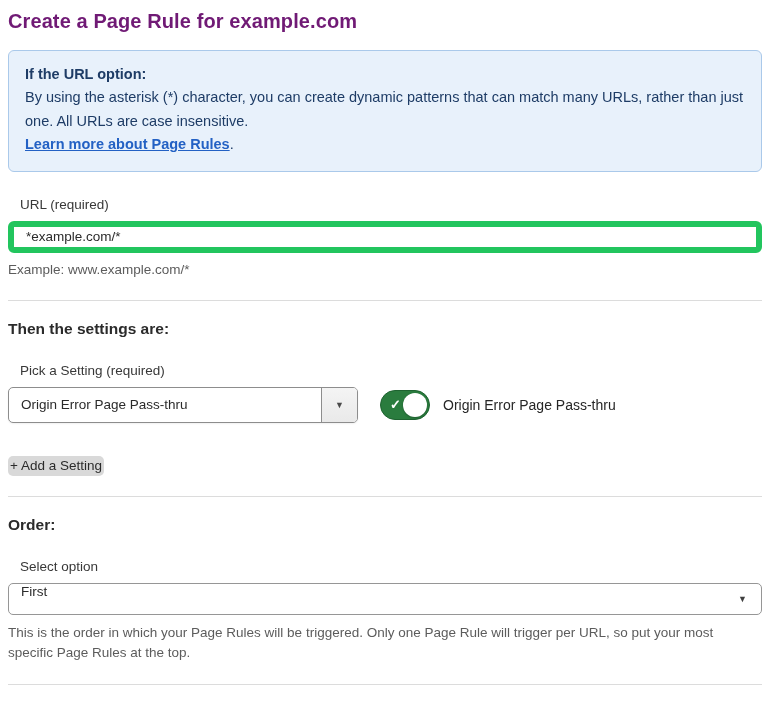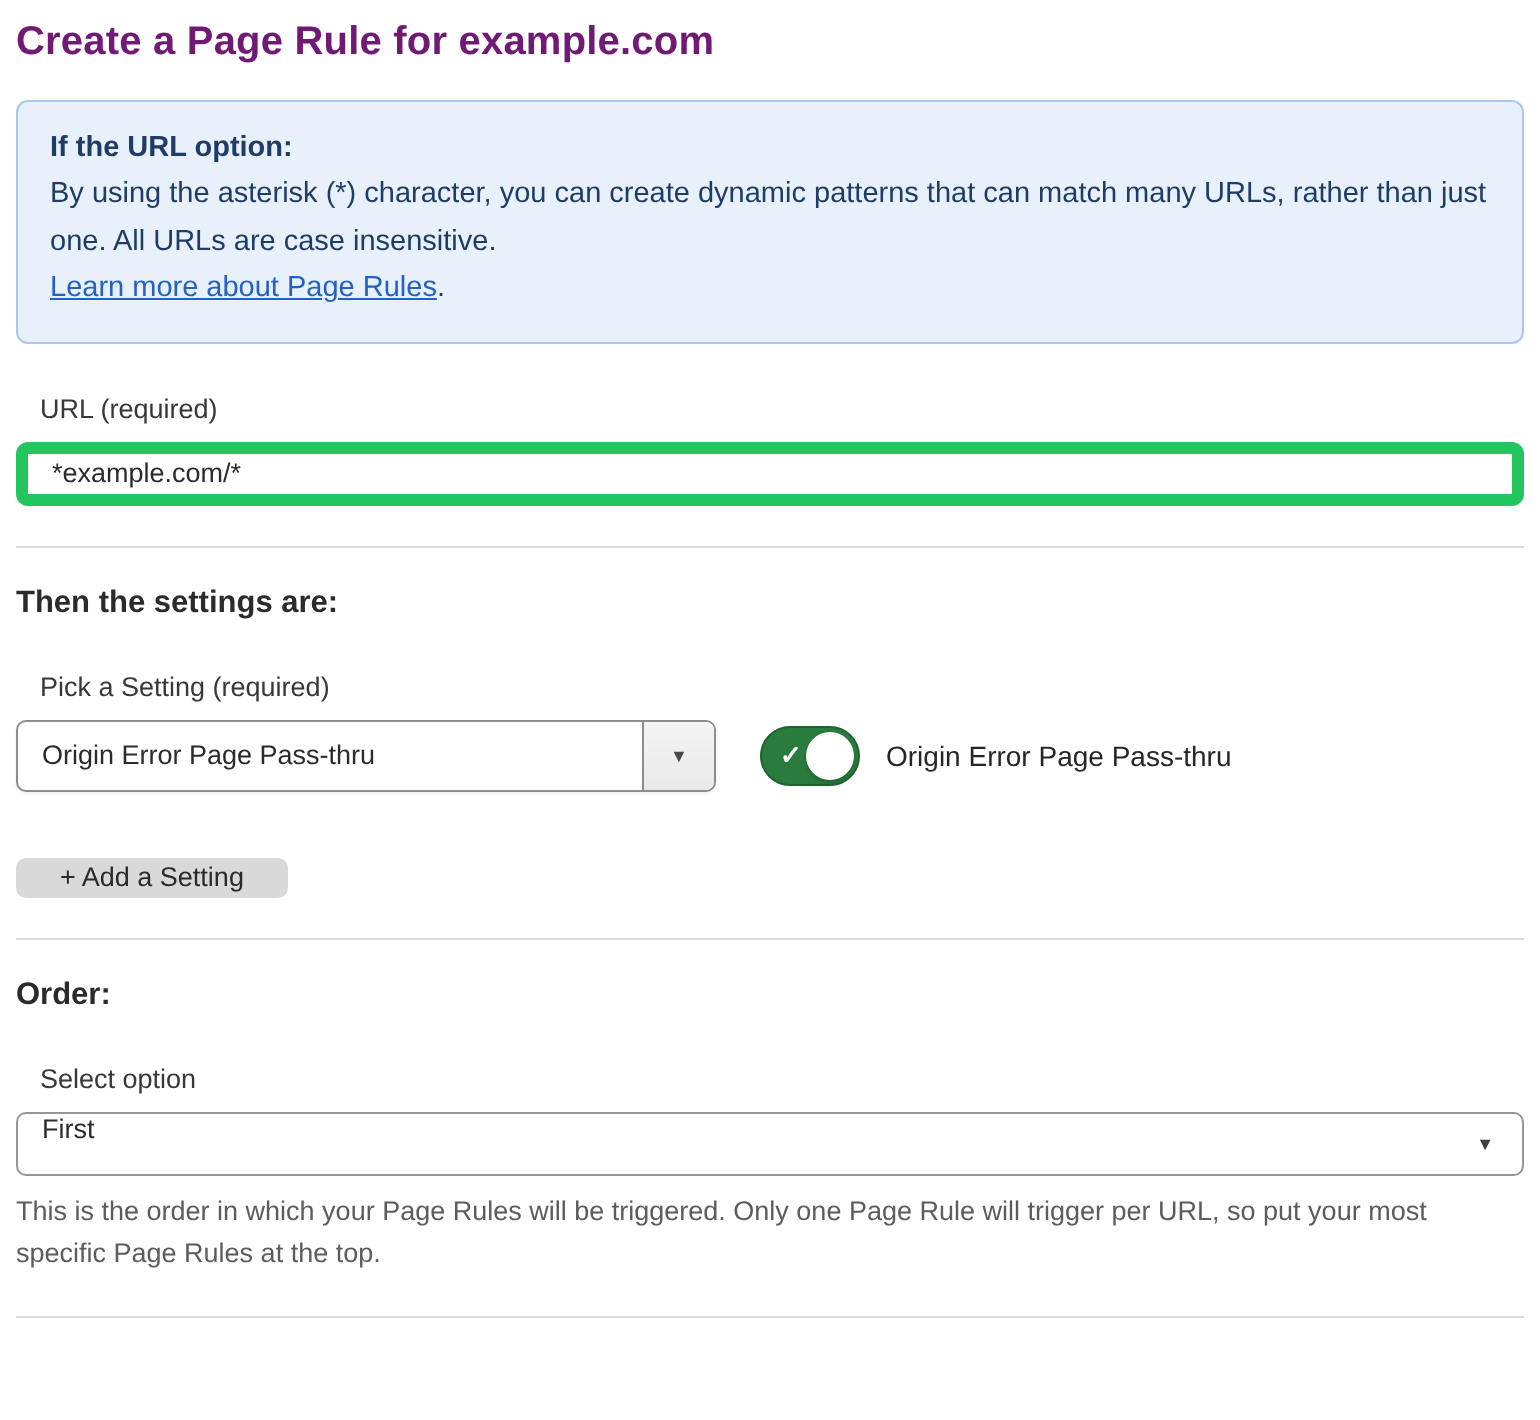--- a/index.html
+++ b/index.html
@@ -29,20 +29,21 @@
     color: #1e3c66;
     font-size: 14.5px;
     line-height: 1.62;
   }
   .info-box .info-heading { font-weight: 700; font-size: 14.5px; }
   .info-box .info-body { max-width: 730px; }
   .info-link {
     color: #2361c4;
     text-decoration: underline;
     cursor: pointer;
+    font-weight: bold;
   }
   .info-link-suffix { color: #1e3c66; }
 
   .field-label {
     font-size: 13.5px;
     color: #383838;
     margin-top: 25px;
     margin-bottom: 9px;
     margin-left: 12px;
   }
@@ -161,21 +162,21 @@
     border: none;
     border-radius: 5px;
     font-family: "Liberation Sans", sans-serif;
     font-size: 13.5px;
     color: #2b2b2b;
     background: #d9d9d9;
     cursor: pointer;
     padding: 0 19px;
     height: 31px;
   }
-  .btn-add-setting { margin-top: 33px; height: 20px; padding: 0 22px; }
+  .btn-add-setting { margin-top: 33px; height: 20px; padding: 0 2px; }
 
   .order-select {
     position: relative;
     width: 100%;
     height: 32px;
     border: 1px solid #969696;
     border-radius: 5px;
     background: #ffffff;
     display: flex;
     align-items: flex-start;
@@ -211,20 +212,21 @@
   <div class="info-box">
     <div class="info-heading">If the URL option:</div>
     <div class="info-body">By using the asterisk (*) character, you can create dynamic patterns that can match many URLs, rather than just one. All URLs are case insensitive.</div>
     <div>
       <a class="info-link">Learn more about Page Rules</a><span class="info-link-suffix">.</span>
     </div>
   </div>
 
   <div class="field-label">URL (required)</div>
   <input class="url-input" type="text" value="*example.com/*" style="">
+  <div class="helper-text">Example: www.example.com/*</div>
 
   <hr class="divider">
 
   <div class="section-heading">Then the settings are:</div>
 
   <div class="field-label">Pick a Setting (required)</div>
 
   <div class="setting-row">
     <div class="setting-dropdown">
       <div class="dd-value">Origin Error Page Pass-thru</div>

